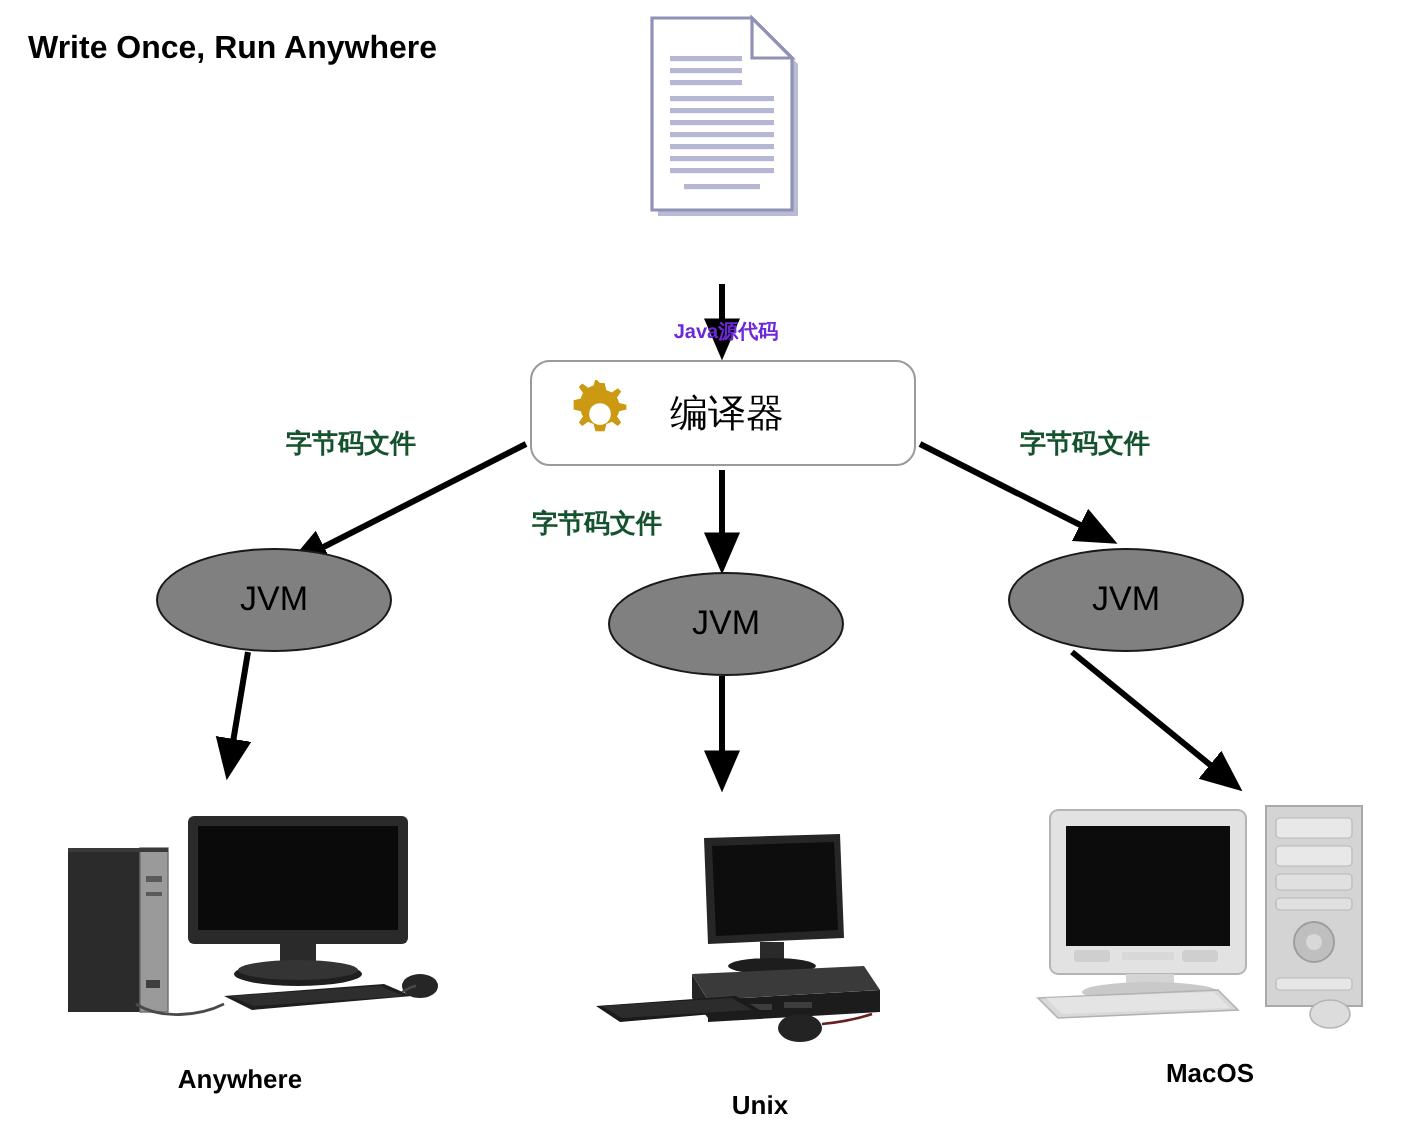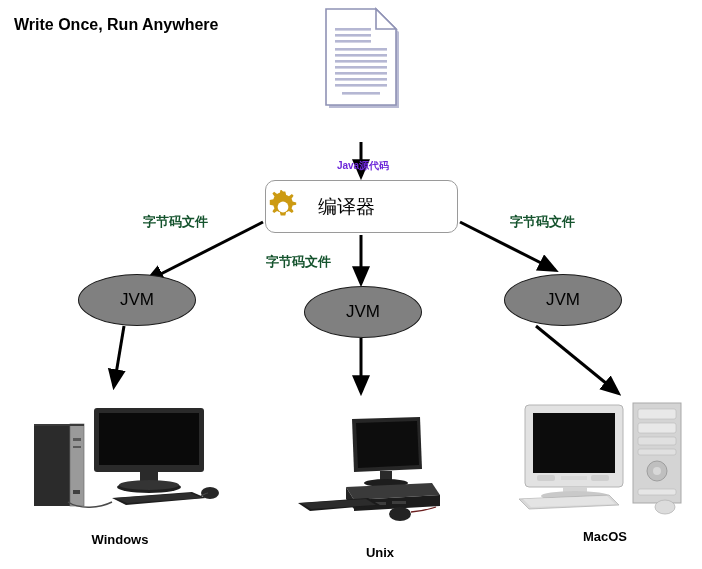--- a/index.html
+++ b/index.html
@@ -64,20 +64,21 @@
     left: 265px;
     top: 180px;
     width: 193px;
     height: 53px;
     border: 1px solid #9a9a9a;
     border-radius: 10px;
     background: #ffffff;
     box-sizing: border-box;
     display: flex;
     align-items: center;
+    padding-left: 17px;
   }
   .gear-wrap {
     width: 34px;
     height: 34px;
     flex: 0 0 34px;
     display: block;
   }
   .compiler-text {
     margin-left: 18px;
     font-size: 19px;
@@ -243,21 +244,21 @@
           <polygon points="92,100 172,94 186,100 106,107" fill="#1e1e1e"></polygon>
           <polygon points="95,100 170,95 182,100 107,105" fill="#2e2e2e"></polygon>
         </g>
 
         <ellipse cx="190" cy="95" rx="9" ry="6" fill="#262626"></ellipse>
 
         <path d="M48 104 C 60 112, 80 110, 92 104" stroke="#4a4a4a" stroke-width="1.4" fill="none"></path>
         <path d="M181 98 C 185 96, 186 95, 188 95" stroke="#4a4a4a" stroke-width="1.2" fill="none"></path>
       </svg>
     </div>
-    <div class="platform-label">Windows</div>
+    <div class="platform-label">Anywhere</div>
   </div>
 
   <div class="platform" id="platform-unix">
     <div class="platform-art">
       <svg viewBox="0 0 200 122" width="200" height="122">
 
         <g>
           <polygon points="72,8 140,6 142,58 74,61" fill="#262626"></polygon>
           <polygon points="76,12 137,10 139,54 78,57" fill="#0d0d0d"></polygon>
           <rect x="100" y="60" width="12" height="12" fill="#2a2a2a"></rect>

